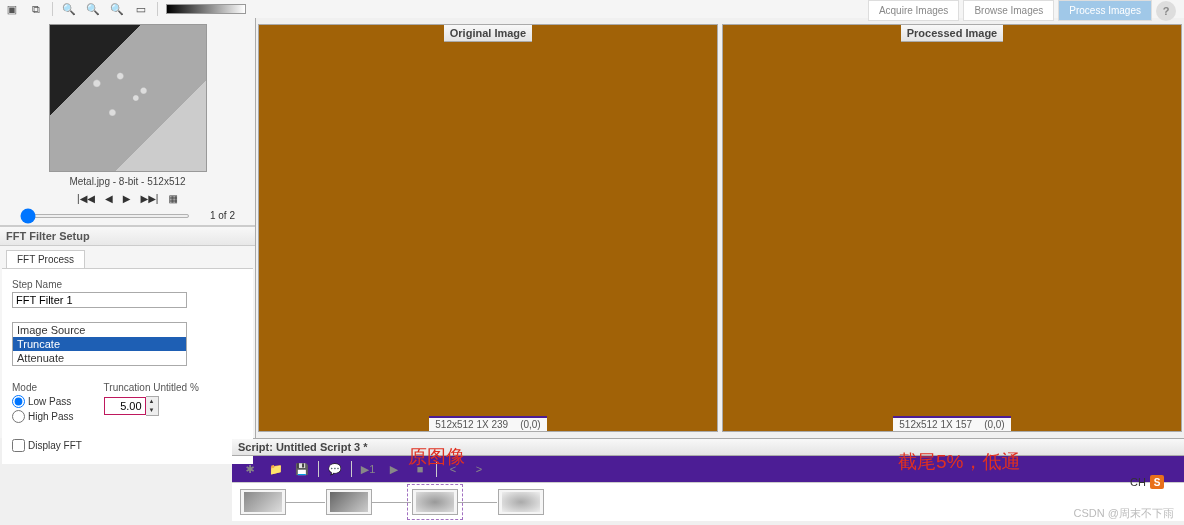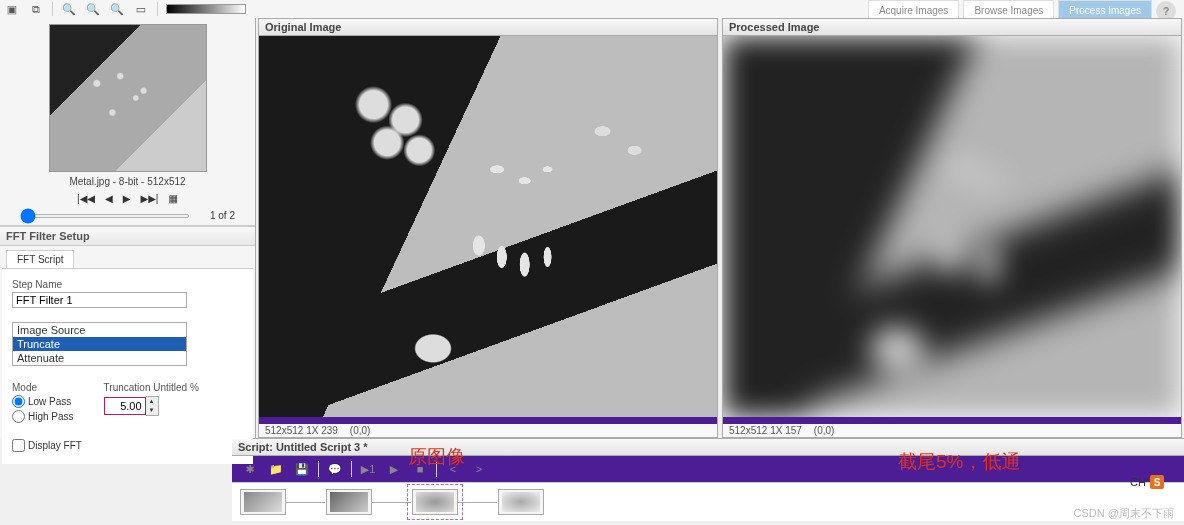--- a/index.html
+++ b/index.html
@@ -49,21 +49,21 @@
 .mode-row { display: flex; gap: 30px; margin-top: 16px; }
 .radio-group label, .check-row label { font-size: 10px; display: flex; align-items: center; gap: 3px; margin-bottom: 2px; }
 .freq-col .field-label { margin-bottom: 3px; }
 .spinner { display: flex; align-items: center; }
 .spinner input { width: 42px; text-align: right; border: 1px solid #be185d; padding: 1px 3px; font-size: 11px; height: 18px; }
 .spinner .arrows { display: flex; flex-direction: column; border: 1px solid #aaa; border-left: none; }
 .spinner .arrows span { font-size: 6px; height: 9px; width: 12px; text-align: center; line-height: 8px; cursor: pointer; background: #eee; }
 .check-row { margin-top: 14px; }
 
 .image-panels { flex: 1; display: flex; }
-.image-panel { flex: 1; border: 1px solid #aaa; margin: 0 2px; background: #a16207; display: flex; flex-direction: column; position: relative; }
+.image-panel { flex: 1; border: 1px solid #aaa; margin: 6px 2px; background: #a16207; display: flex; flex-direction: column; position: relative; align-items: center; }
 .panel-header { background: linear-gradient(#f8f8f8, #e4e4e4); border-bottom: 1px solid #aaa; padding: 2px 6px; font-size: 11px; font-weight: bold; color: #444; }
 .panel-body { flex: 1; background: #fff; position: relative; overflow: hidden; display: flex; align-items: center; justify-content: center; }
 .orig-img, .proc-img { width: 100%; height: 100%; }
 .orig-img { background:
   radial-gradient(ellipse 14px 8px at 52% 35%, #e5e5e5 48%, transparent 52%),
   radial-gradient(ellipse 12px 7px at 58% 38%, #e5e5e5 48%, transparent 52%),
   radial-gradient(ellipse 10px 6px at 63% 35%, #e5e5e5 48%, transparent 52%),
   radial-gradient(ellipse 12px 20px at 48% 55%, #e5e5e5 48%, transparent 52%),
   radial-gradient(ellipse 10px 22px at 53% 58%, #e5e5e5 48%, transparent 52%),
   radial-gradient(ellipse 10px 24px at 58% 60%, #e5e5e5 48%, transparent 52%),
@@ -82,21 +82,21 @@
 .proc-img { filter: blur(14px); background:
   radial-gradient(ellipse 24px 14px at 52% 35%, #ddd 48%, transparent 60%),
   radial-gradient(ellipse 22px 12px at 58% 38%, #ddd 48%, transparent 60%),
   radial-gradient(ellipse 20px 34px at 50% 58%, #ddd 48%, transparent 60%),
   radial-gradient(ellipse 18px 36px at 58% 60%, #ddd 48%, transparent 60%),
   radial-gradient(ellipse 50px 40px at 38% 82%, #ccc 48%, transparent 60%),
   linear-gradient(115deg, #222 0%, #222 38%, transparent 42%),
   linear-gradient(160deg, transparent 52%, #222 58%, #222 70%, transparent 76%),
   #b5b5b5;
 }
-.panel-status { border-top: 7px solid #4c1d95; padding: 1px 6px; font-size: 10px; color: #555; display: flex; gap: 12px; background: #f8f8f8; }
+.panel-status { border-top: 2px solid #4c1d95; padding: 1px 6px; font-size: 10px; color: #555; display: flex; gap: 12px; background: #f8f8f8; }
 
 .script-bar { border-top: 1px solid #aaa; background: #4c1d95; }
 .script-header { background: linear-gradient(#f8f8f8, #e4e4e4); border-bottom: 1px solid #aaa; padding: 2px 6px; font-size: 11px; font-weight: bold; color: #444; position: relative; }
 .script-toolbar { display: flex; align-items: center; gap: 6px; padding: 4px 8px; border-bottom: 1px solid #ccc; }
 .script-toolbar .tb-btn { width: 20px; height: 18px; display: flex; align-items: center; justify-content: center; color: #888; cursor: pointer; }
 .script-toolbar .tb-sep { width: 1px; height: 16px; background: #ccc; }
 .script-canvas { height: 38px; background: #fff; position: relative; padding: 6px 8px; display: flex; align-items: center; gap: 40px; }
 .step-box { width: 46px; height: 26px; border: 1px solid #aaa; background: #f5f5f5; display: flex; align-items: center; justify-content: center; position: relative; }
 .step-box.selected { outline: 1px dashed #a070c0; outline-offset: 4px; }
 .step-box::after { content: ""; position: absolute; right: -40px; top: 50%; width: 40px; height: 1px; background: #aaa; }
@@ -146,21 +146,21 @@
         <span>▶▶|</span>
         <span>▦</span>
       </div>
       <div class="slider-row">
         <input type="range" min="1" max="2" value="1" style="">
         <span>1 of 2</span>
       </div>
     </div>
 
     <div class="setup-header">FFT Filter Setup</div>
-    <div><span class="filter-tab">FFT Script</span></div>
+    <div><span class="filter-tab">FFT Process</span></div>
     <div class="filter-body">
       <div class="field-label">Step Name</div>
       <input class="text-input" value="FFT Filter 1" style="">
 
       <div class="listbox">
         <div>Image Source</div>
         <div class="selected">Truncate</div>
         <div>Attenuate</div>
       </div>
 

